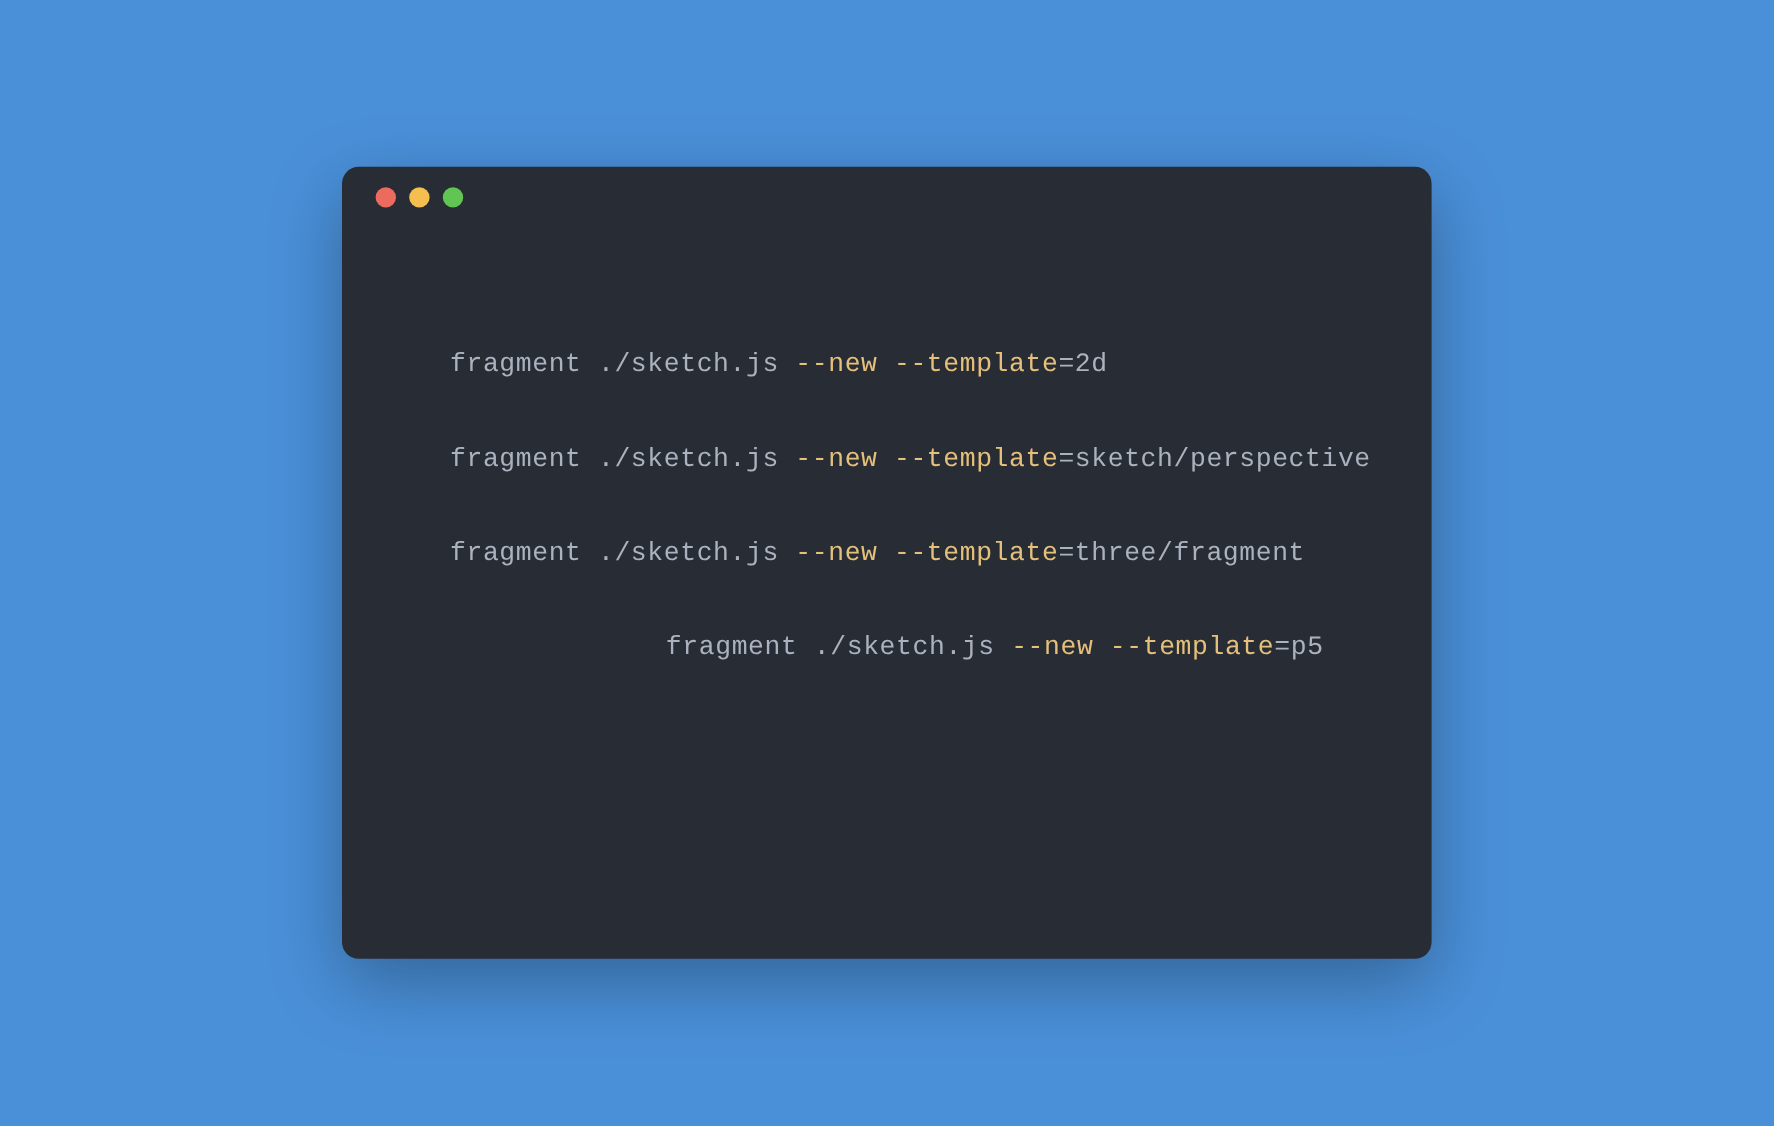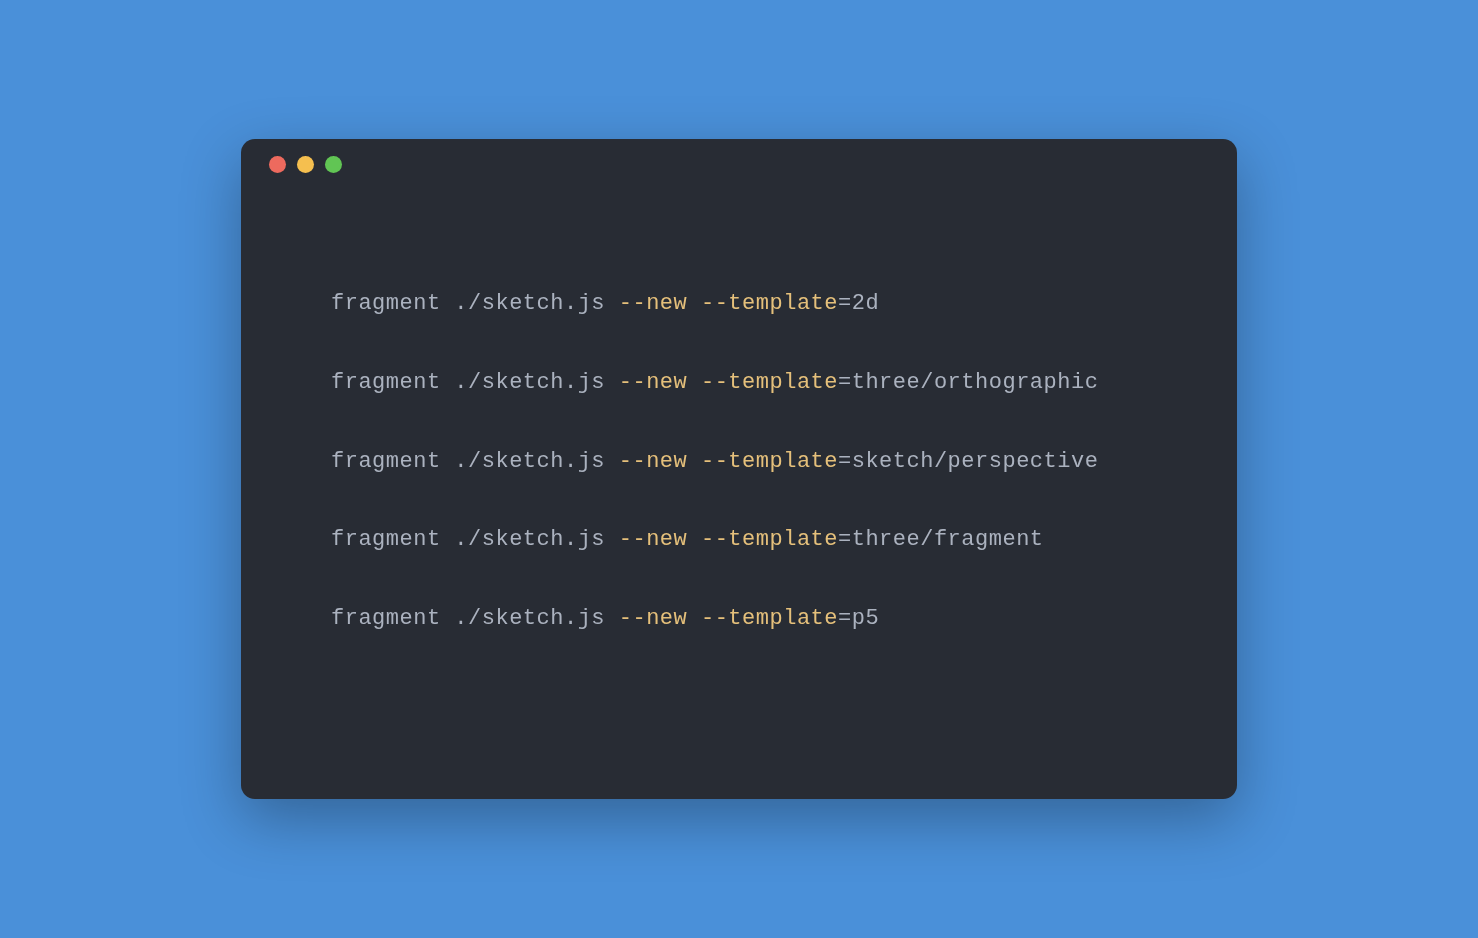--- a/index.html
+++ b/index.html
@@ -14,21 +14,21 @@
       height: 938px;
       display: flex;
       align-items: center;
       justify-content: center;
       font-family: 'SF Mono', 'Monaco', 'Menlo', 'Consolas', 'Courier New', monospace;
     }
 
     .terminal-window {
       background-color: #282c34;
       border-radius: 14px;
-      width: 996px;
+      width: 908px;
       height: 660px;
       overflow: hidden;
       box-shadow: 0 20px 60px rgba(0, 0, 0, 0.3);
     }
 
     .titlebar {
       height: 50px;
       display: flex;
       align-items: center;
       padding-left: 28px;
@@ -62,35 +62,35 @@
       font-size: 22px;
       line-height: 1.4;
       margin-bottom: 48px;
       white-space: pre;
       font-weight: 400;
       letter-spacing: 0.5px;
     }
 
     .command-line:last-child {
       margin-bottom: 0;
+      text-align: right;
     }
 
     .flag {
       color: #e5c07b;
     }
   </style>
 </head>
 <body>
 
 <div class="terminal-window">
   <div class="titlebar">
     <div class="traffic-light close"></div>
     <div class="traffic-light minimize"></div>
     <div class="traffic-light maximize"></div>
   </div>
   <div class="terminal-content">
     <div class="command-line"><span>fragment ./sketch.js </span><span class="flag">--new</span><span> </span><span class="flag">--template</span><span>=2d</span></div>
-    <div class="command-line"><span>fragment ./sketch.js </span><span class="flag">--new</span><span> </span><span class="flag">--template</span><span>=three/orthographic</span></div>
     <div class="command-line"><span>fragment ./sketch.js </span><span class="flag">--new</span><span> </span><span class="flag">--template</span><span>=sketch/perspective</span></div>
     <div class="command-line"><span>fragment ./sketch.js </span><span class="flag">--new</span><span> </span><span class="flag">--template</span><span>=three/fragment</span></div>
     <div class="command-line"><span>fragment ./sketch.js </span><span class="flag">--new</span><span> </span><span class="flag">--template</span><span>=p5</span></div>
   </div>
 </div>
 
 </body></html>

